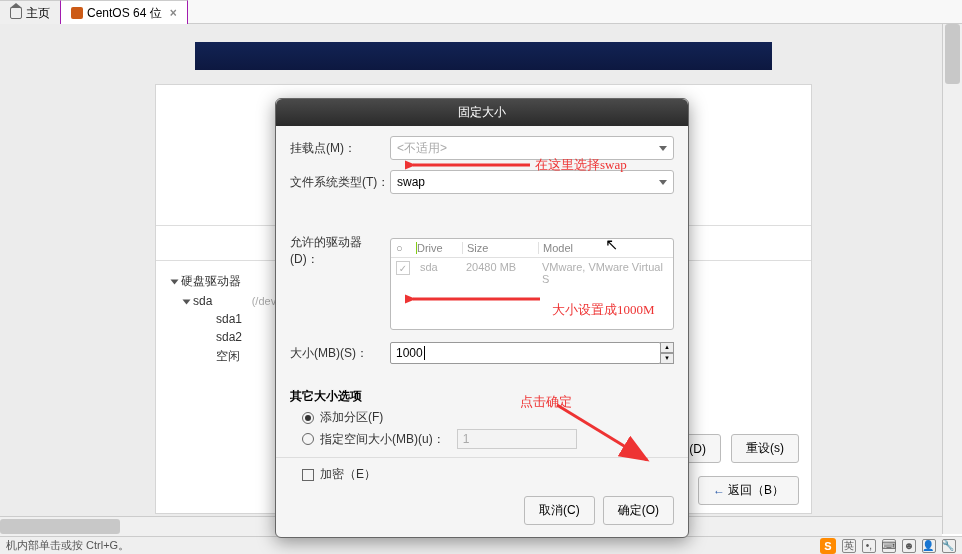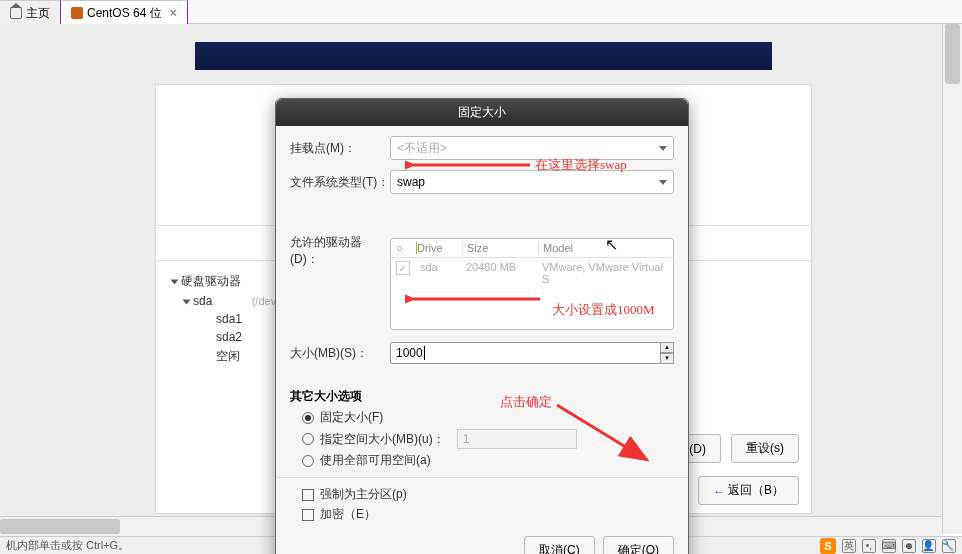--- a/index.html
+++ b/index.html
@@ -175,37 +175,29 @@
       </div>
       <div class="spin">
           <span>▴</span>
           <span>▾</span>
         </div>
     </div>
 
     <div class="section-title">其它大小选项</div>
     <div class="radio-row">
         <span class="radio checked"></span>
-        <span>固定大小(F)</span>
+        <span>添加分区(F)</span>
       </div>
     <div class="radio-row">
         <span class="radio"></span>
         <span>指定空间大小(MB)(u)：</span>
         <span class="mini-input">1</span>
       </div>
-    <div class="radio-row">
-        <span class="radio"></span>
-        <span>使用全部可用空间(a)</span>
-      </div>
 
     <div class="hr"></div>
-    <div class="check-row">
-        <span class="checkbox"></span>
-        <span>强制为主分区(p)</span>
-      </div>
     <div class="check-row">
         <span class="checkbox"></span>
         <span>加密（E）</span>
       </div>
   </div>
   <div class="dialog-footer">
     <button class="btn">取消(C)</button>
     <button class="btn">确定(O)</button>
   </div>
 </div>
@@ -228,21 +220,21 @@
 <div class="anno" style="top:301px;left:552px">大小设置成1000M</div>
 
 <svg class="arrow-svg" style="top:400px;left:552px" width="110" height="70">
     <defs>
       <marker id="ah2" markerWidth="10" markerHeight="8" refX="9" refY="4" orient="auto">
         <polygon points="0 0, 10 4, 0 8" fill="#e33"></polygon>
       </marker>
     </defs>
     <line x1="5" y1="5" x2="95" y2="60" stroke="#e33" stroke-width="3" marker-end="url(#ah2)"></line>
   </svg>
-<div class="anno" style="top:393px;left:500px">点击确定</div>
+<div class="anno" style="top:393px;left:520px">点击确定</div>
 
 <div class="anno" style="top:282px;left:345px;color:#e8c8c8;font-size:12px;letter-spacing:1px;z-index:40">https://blog.csdn.net/ProgrammingWay</div>
 
 <div class="bottom-strip">
   <span>机内部单击或按 Ctrl+G。</span>
   <div class="ime">
     <span class="sogou">S</span>
     <span class="sq">英</span>
     <span class="sq">•,</span>
     <span class="sq">⌨</span>

